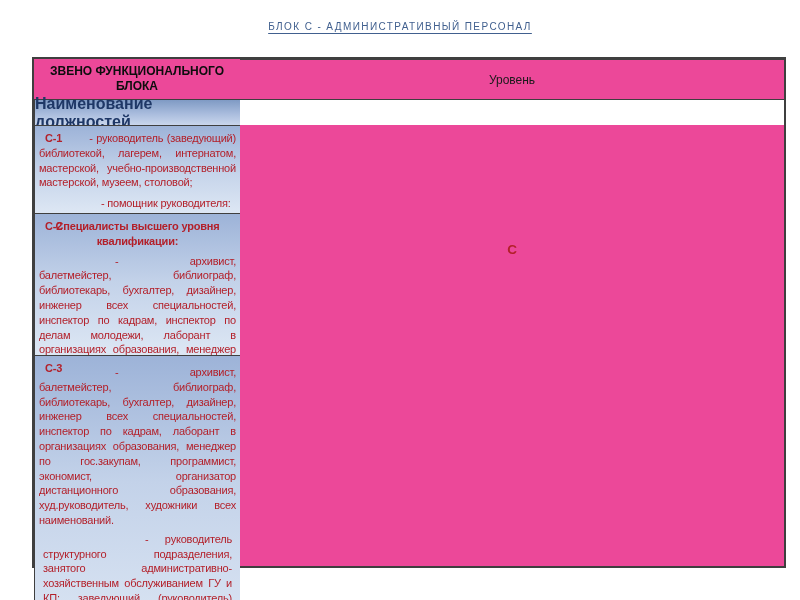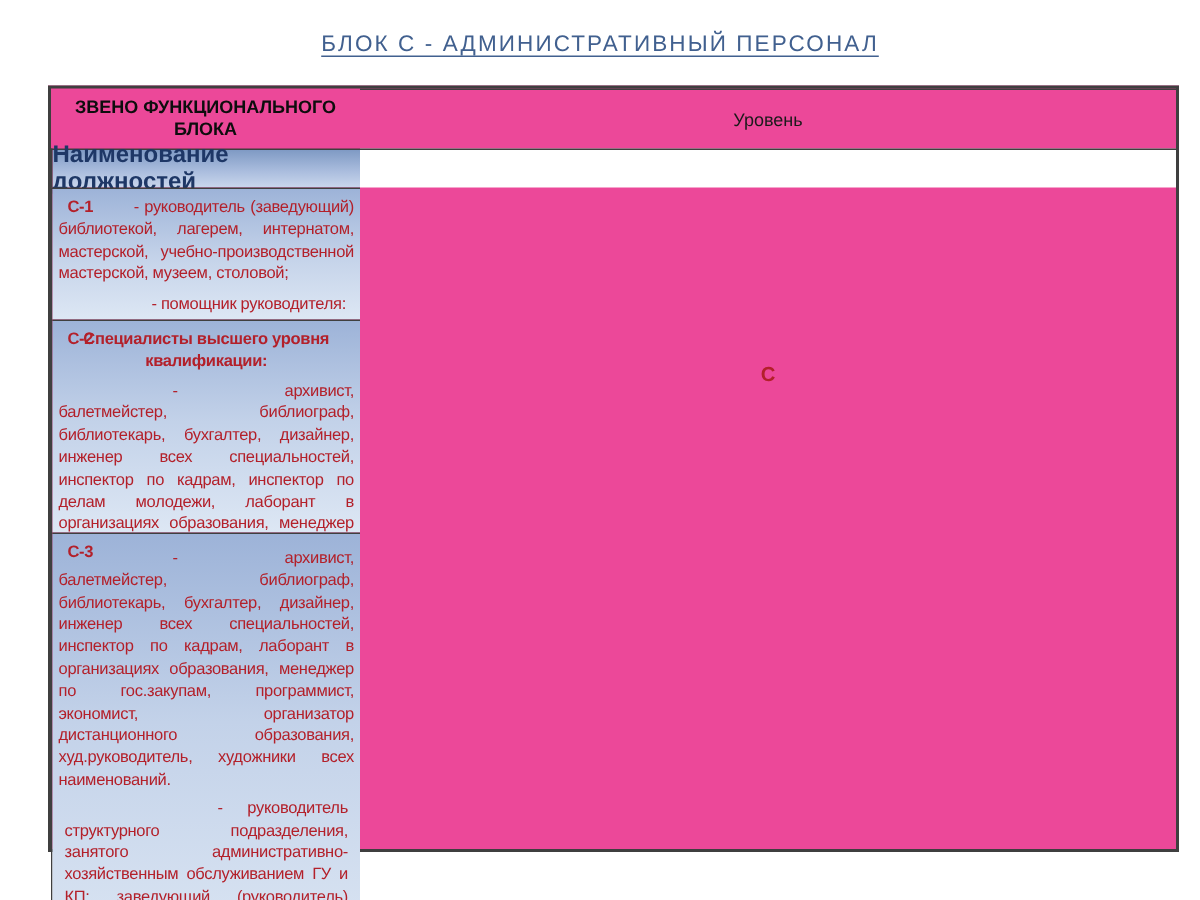--- a/index.html
+++ b/index.html
@@ -15,21 +15,21 @@
     background: #ffffff;
     overflow: hidden;
   }
   .slide-title {
     position: absolute;
     top: 21px;
     left: 0;
     width: 100%;
     text-align: center;
     color: var(--title-blue, #41608f);
-    font-size: 15px;
+    font-size: 10px;
     letter-spacing: 1.4px;
     text-decoration: underline;
     text-underline-offset: 3px;
   }
   .tbl {
     position: absolute;
     left: 32px;
     top: 57px;
     width: 754px;
     height: 511px;

